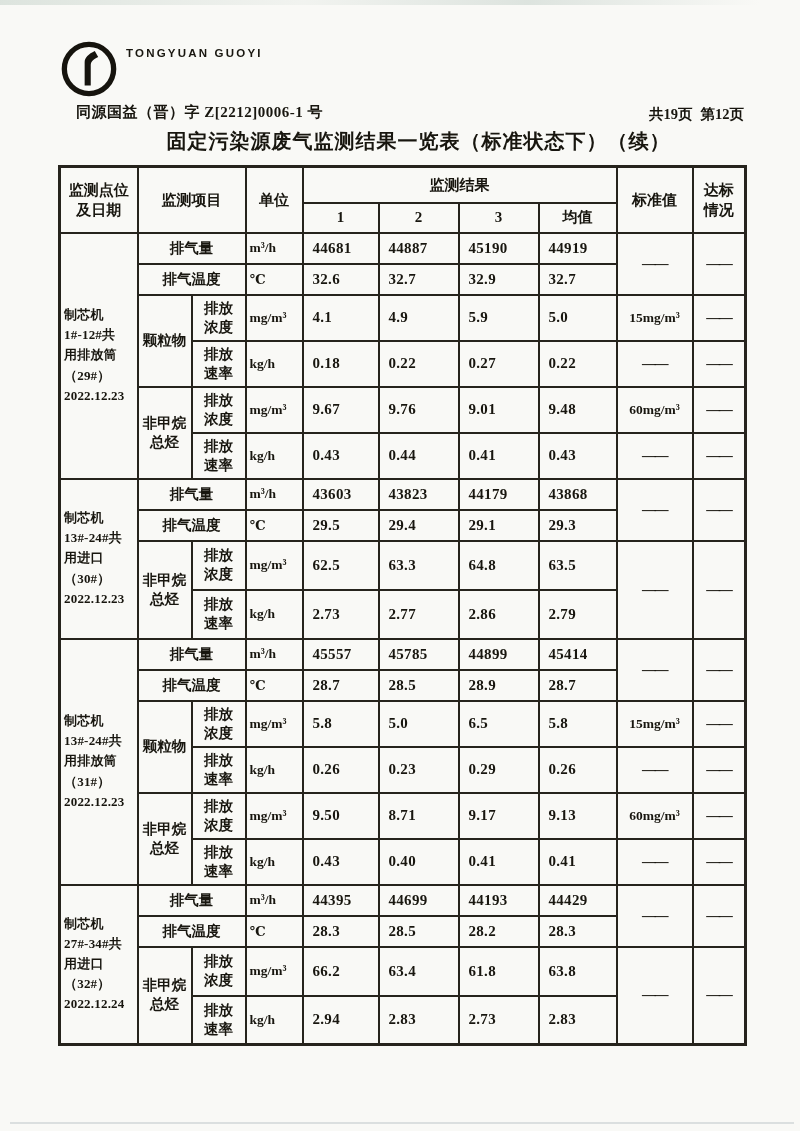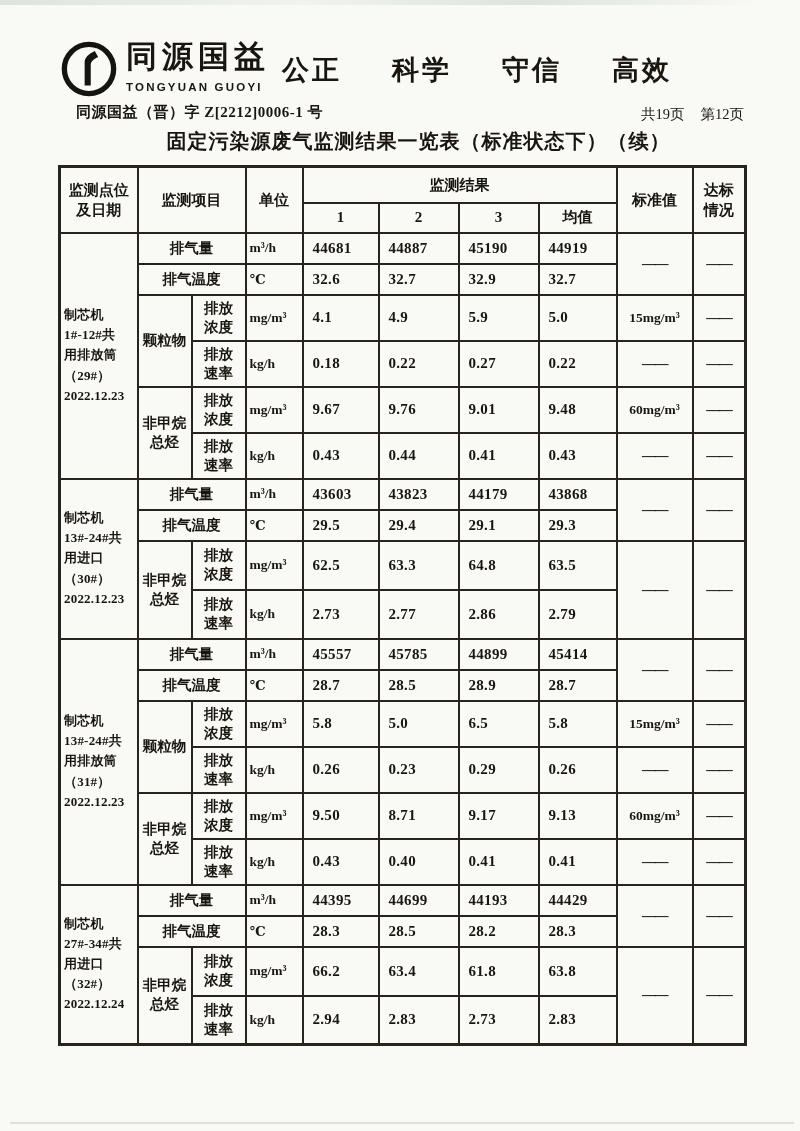--- a/index.html
+++ b/index.html
@@ -18,21 +18,21 @@
   
   .brand { position:absolute; top:40px; left:60px; height:62px; display:flex; align-items:flex-start; }
   .logo-mark { width:58px; height:58px; }
   .brand-text { margin-left:8px; }
   .brand-cn { font-size:31px; font-weight:900; letter-spacing:5px; line-height:1.1; }
   .brand-en { font-family:"Liberation Sans","DejaVu Sans",sans-serif; font-size:11.5px; font-weight:700; letter-spacing:2.2px; margin-top:7px; }
   .slogans { position:absolute; top:52px; left:282px; display:flex; gap:50px; }
   .slogan { font-size:27px; font-weight:900; letter-spacing:3px; }
 
   .doc-line { position:absolute; top:103px; left:76px; font-size:15px; font-weight:700; letter-spacing:.5px; }
-  .page-info { position:absolute; top:105px; right:56px; font-size:14.5px; font-weight:400; display:flex; gap:16px; }
+  .page-info { position:absolute; top:105px; right:56px; font-size:14.5px; font-weight:700; display:flex; gap:8px; }
   .doc-title { position:absolute; top:128px; left:0; width:100%; text-align:center;
     font-size:20px; font-weight:900; letter-spacing:1px;padding-left:37px; }
 
   
   .tbl-wrap { position:absolute; top:165px; left:58px; }
   table.t { border-collapse:collapse; table-layout:fixed; width:686px; border:3px solid #26241d; }
   .t th, .t td { border:2px solid #26241d; padding:0 3px; font-weight:700; vertical-align:middle; overflow:hidden; }
   .t th { font-size:15px; text-align:center; line-height:1.35; }
   .ml { white-space:pre-line; }
   .hr1 { height:36px; } .hr2 { height:30px; }
@@ -51,31 +51,24 @@
 <div class="page">
   <div class="scan-top-streak"></div>
   <div class="scan-bottom-line"></div>
 
   <div class="brand">
     <svg class="logo-mark" viewBox="0 0 60 60">
       <circle cx="30" cy="30" r="25.5" fill="none" stroke="#16140e" stroke-width="5.5"></circle>
       <path d="M25.5 47 L25.5 23 C25.5 18.5 29.5 14.5 36 11.5 L39.5 17.5 C33.5 20.5 31.8 22.5 31.8 26.5 L31.8 47 Z" fill="#16140e"></path>
     </svg>
     <div class="brand-text">
-      <div class="brand-cn">同源国益</div>
       <div class="brand-en">TONGYUAN GUOYI</div>
     </div>
   </div>
 
-  <div class="slogans">
-    <span class="slogan">公正</span>
-    <span class="slogan">科学</span>
-    <span class="slogan">守信</span>
-    <span class="slogan">高效</span>
-  </div>
 
   <div class="doc-line">同源国益（晋）字 Z[2212]0006-1 号</div>
   <div class="page-info">
     <span>共19页</span>
     <span>第12页</span>
   </div>
   <div class="doc-title">固定污染源废气监测结果一览表（标准状态下）（续）</div>
 
   <div class="tbl-wrap">
   <table class="t">

